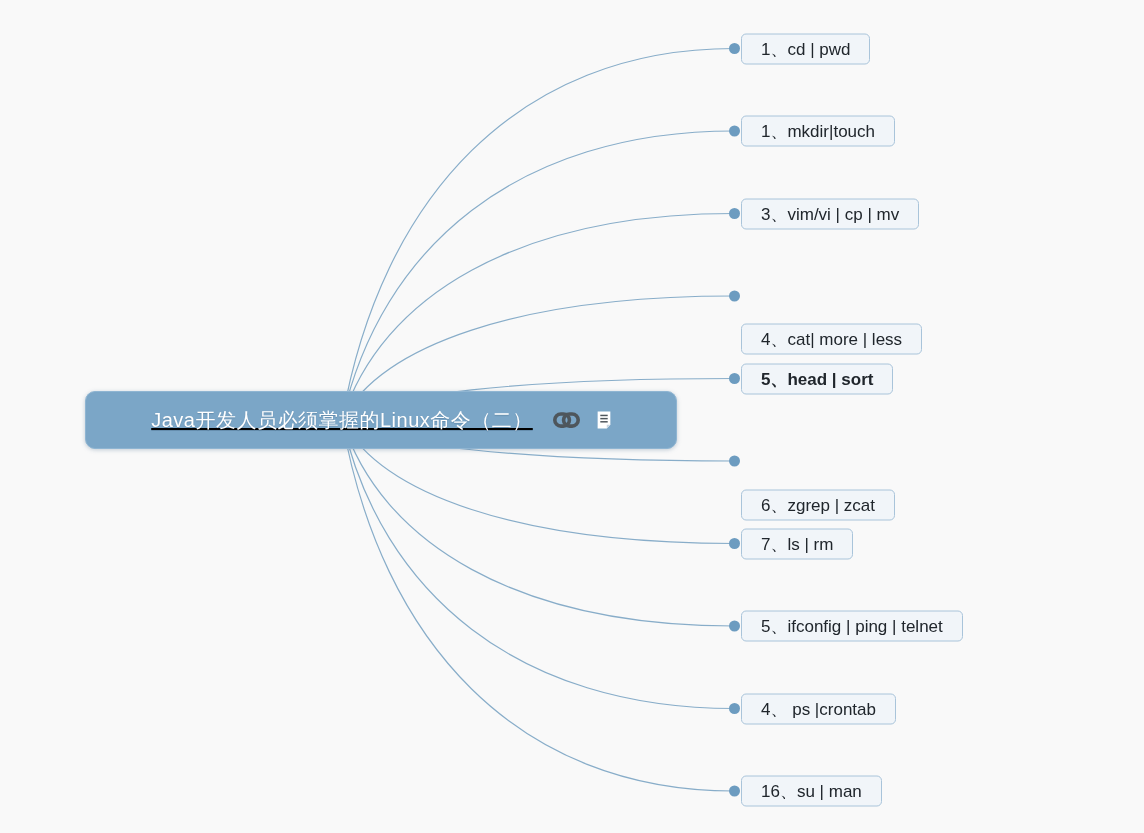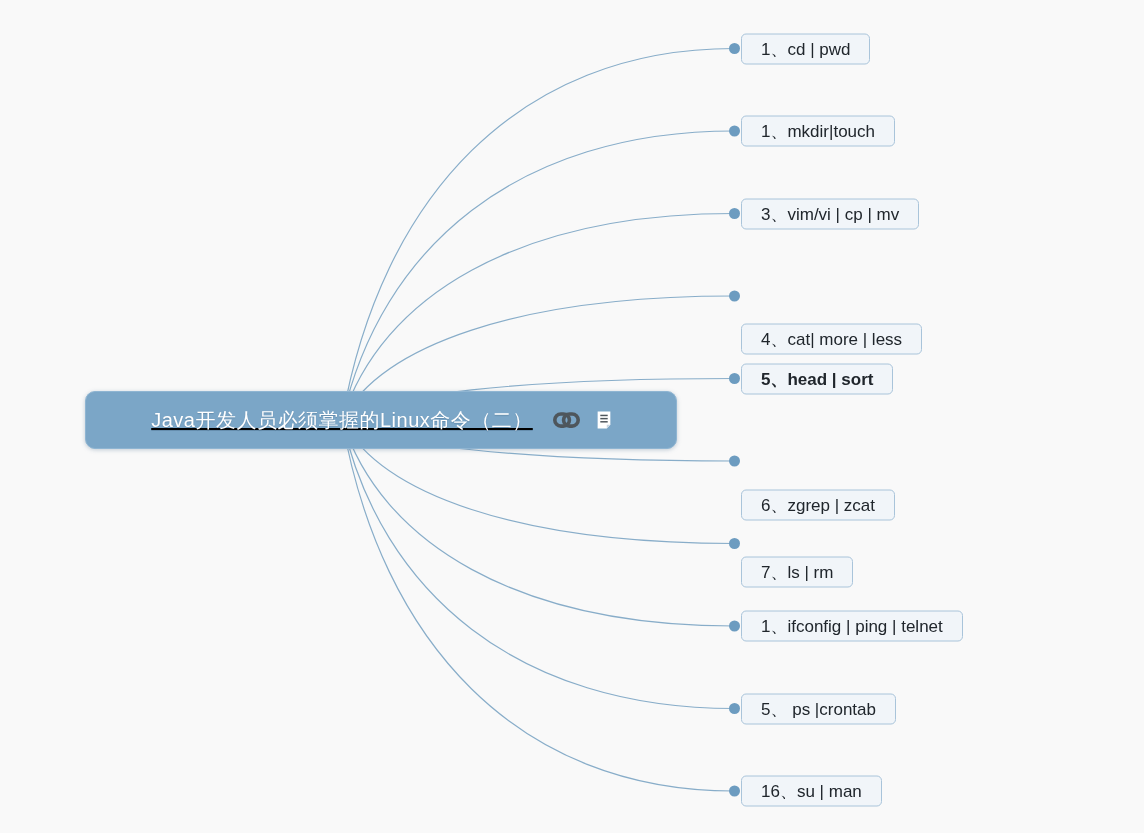--- a/index.html
+++ b/index.html
@@ -107,19 +107,19 @@
     </span>
   </div>
 
   <div id="branches">
       <div class="branch-node" style="top: 48.5px;"><span>1、cd | pwd</span></div>
       <div class="branch-node" style="top: 131px;"><span>1、mkdir|touch</span></div>
       <div class="branch-node" style="top: 213.5px;"><span>3、vim/vi | cp | mv</span></div>
       <div class="branch-node" style="top: 296px; margin-top: 43px;"><span>4、cat| more | less</span></div>
       <div class="branch-node" style="top: 378.5px; font-weight: bold;"><span>5、head | sort</span></div>
       <div class="branch-node" style="top: 461px; margin-top: 44px;"><span>6、zgrep | zcat</span></div>
-      <div class="branch-node" style="top: 543.5px; margin-top: 28px;"><span>7、ls | rm</span></div>
-      <div class="branch-node" style="top: 626px;"><span>1、ifconfig | ping | telnet</span></div>
-      <div class="branch-node" style="top: 708.5px;"><span>5、 ps |crontab</span></div>
+      <div class="branch-node" style="top: 543.5px;"><span>7、ls | rm</span></div>
+      <div class="branch-node" style="top: 626px;"><span>5、ifconfig | ping | telnet</span></div>
+      <div class="branch-node" style="top: 708.5px;"><span>4、 ps |crontab</span></div>
       <div class="branch-node" style="top: 791px;"><span>16、su | man</span></div>
     </div>
 
 </div>
 
 </body></html>

